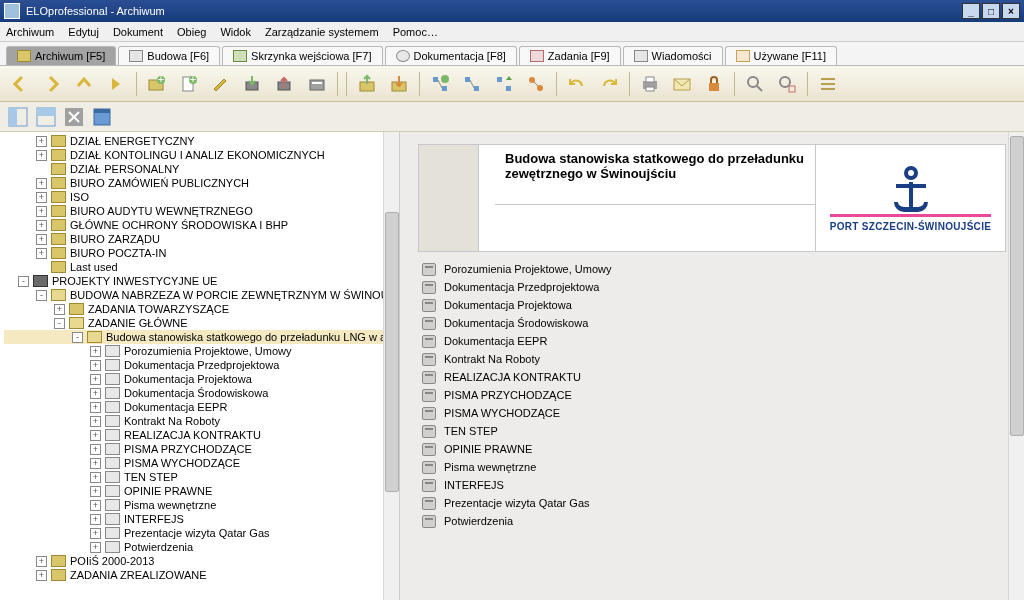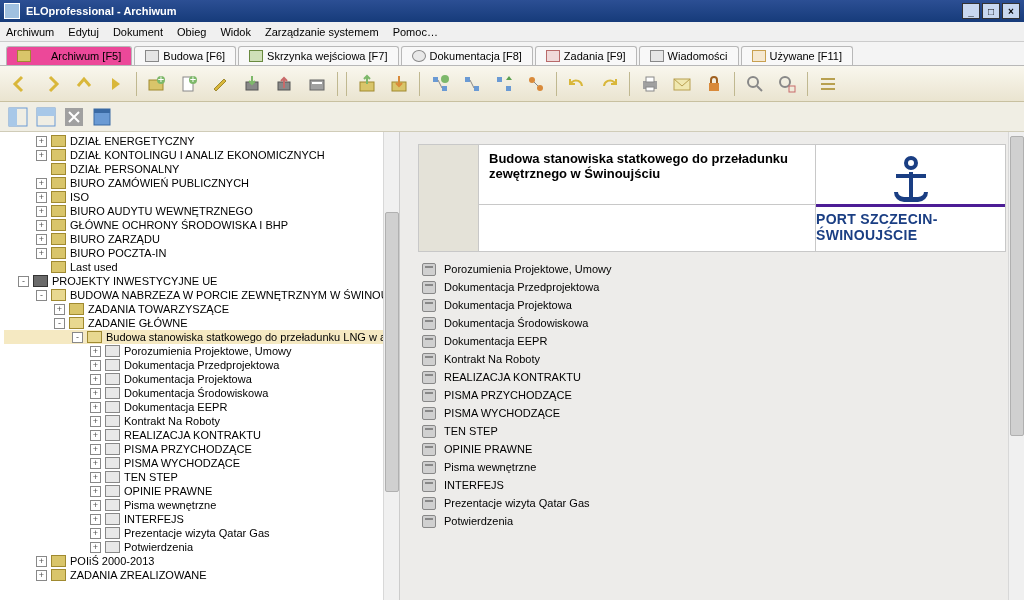--- a/index.html
+++ b/index.html
@@ -1,28 +1,28 @@
 <!DOCTYPE html>
 <html><head>
 <meta charset="utf-8">
 <style>
 * { box-sizing: border-box; margin: 0; padding: 0; font-family: Tahoma, Arial, sans-serif; font-size: 11px; }
 body { background: #fff; width: 1024px; height: 600px; overflow: hidden; }
 
 .titlebar { height: 22px; background: linear-gradient(#2c4f94, #163b7a); color: #fff; display: flex; align-items: center; padding: 0 4px; }
 .titlebar .app-icon { width: 16px; height: 16px; background: #a0c0e0; margin-right: 6px; border: 1px solid #fff; }
-.titlebar .title { font-weight: bold; flex: 1; }
+.titlebar .title { font-weight: normal; flex: 1; }
 .titlebar .wbtn { width: 18px; height: 16px; background: #c8d8ef; border: 1px solid #333; margin-left: 2px; display: flex; align-items: center; justify-content: center; color: #000; font-weight: bold; font-size: 10px; }
 
 .menubar { height: 20px; background: #f0f0f0; display: flex; align-items: center; padding: 2px 6px; border-bottom: 1px solid #ccc; }
 .menubar span { margin-right: 14px; cursor: default; }
 
 .tabbar { height: 24px; background: #f4f4f4; display: flex; align-items: flex-end; padding: 2px 6px 0; border-bottom: 1px solid #b8b8b8; }
 .tab { display: flex; align-items: center; padding: 3px 10px; border: 1px solid #b8b8b8; border-bottom: none; background: #f8f8f8; margin-right: 2px; border-radius: 3px 3px 0 0; cursor: pointer; }
-.tab.active { background: #ec4899; gap: 16px; }
+.tab.active { background: #a3a3a3; }
 .tab .ticon { width: 14px; height: 12px; margin-right: 4px; }
 .i-archive { background: #d9c56a; border: 1px solid #a08a30; }
 .i-clip { background: #e5e5e5; border: 1px solid #888; }
 .i-inbox { background: #cfe0b8; border: 1px solid #6a8a40; }
 .i-search { background: #e8e8e8; border: 1px solid #888; border-radius: 50%; }
 .i-tasks { background: #f0d9d9; border: 1px solid #b86a6a; }
 .i-msg { background: #e6e6e6; border: 1px solid #888; }
 .i-pencil { background: #f5e8d0; border: 1px solid #c8a050; }
 
 .toolbar { height: 36px; background: linear-gradient(#f9f7ee, #eae4d0); display: flex; align-items: center; padding: 0 6px; border-bottom: 1px solid #c8c0a0; gap: 4px; }
@@ -49,28 +49,28 @@
 .ni-proj { background: #6a6a6a; border: 1px solid #333; }
 .node.selected { background: #f5e9c2; }
 .ind { display: inline-block; flex-shrink: 0; }
 
 .detail-pane { flex: 1; background: #edecea; overflow: hidden; position: relative; }
 .detail-scroll { position: absolute; right: 0; top: 0; width: 16px; height: 100%; background: #f0f0f0; border-left: 1px solid #d8d8d8; }
 .detail-scroll .thumb { position: absolute; top: 4px; width: 14px; left: 1px; height: 300px; background: #d0d0d0; border: 1px solid #b0b0b0; border-radius: 2px; }
 
 .header-box { margin: 12px 18px 8px 18px; display: flex; background: #fff; border: 1px solid #c8c8c8; height: 108px; }
 .header-box .gray { width: 60px; background: #e4e2d8; border-right: 1px solid #c8c8c8; }
-.header-box .titlecell { flex: 1; padding: 6px 10px; font-weight: bold; font-size: 13px; border-bottom: 1px solid #c8c8c8; height: 42px; }
+.header-box .titlecell { flex: 1; padding: 6px 10px; font-weight: bold; font-size: 13px; border-bottom: 1px solid #c8c8c8; height: 42px; margin-left: 16px; }
 .header-box .logo { width: 190px; border-left: 1px solid #c8c8c8; display: flex; flex-direction: column; align-items: center; justify-content: center; }
 .logo-anchor { width: 50px; height: 50px; position: relative; }
 .logo-anchor .ring { position: absolute; top: 2px; left: 18px; width: 14px; height: 14px; border: 4px solid #1a3e83; border-radius: 50%; }
 .logo-anchor .shaft { position: absolute; top: 18px; left: 23px; width: 4px; height: 28px; background: #1a3e83; }
 .logo-anchor .cross { position: absolute; top: 20px; left: 10px; width: 30px; height: 4px; background: #1a3e83; }
 .logo-anchor .fluke { position: absolute; bottom: 2px; left: 8px; width: 34px; height: 10px; border-bottom: 5px solid #1a3e83; border-left: 4px solid #1a3e83; border-right: 4px solid #1a3e83; border-radius: 0 0 20px 20px; }
-.logo-text { color: #1a3e83; font-weight: bold; font-size: 14px; letter-spacing: 0.3px; margin-top: 0; border-top: 3px solid #4c1d95; padding-top: 4px; }
+.logo-text { color: #1a3e83; font-weight: bold; font-size: 10px; letter-spacing: 0.3px; margin-top: 0; border-top: 3px solid #ec4899; padding-top: 4px; }
 .titlewrap { display: flex; flex-direction: column; flex: 1; }
 .titleempty { flex: 1; }
 
 .item-list { margin: 4px 18px; }
 .item-row { display: flex; align-items: center; height: 18px; padding: 0 4px; cursor: pointer; }
 .item-row .iicon { width: 14px; height: 13px; background: #d0d0d0; border: 1px solid #888; margin-right: 8px; border-radius: 2px; position: relative; }
 .item-row .iicon::after { content: ''; position: absolute; top: 2px; left: 2px; right: 2px; height: 2px; background: #888; }
 </style>
 </head>
 <body>

